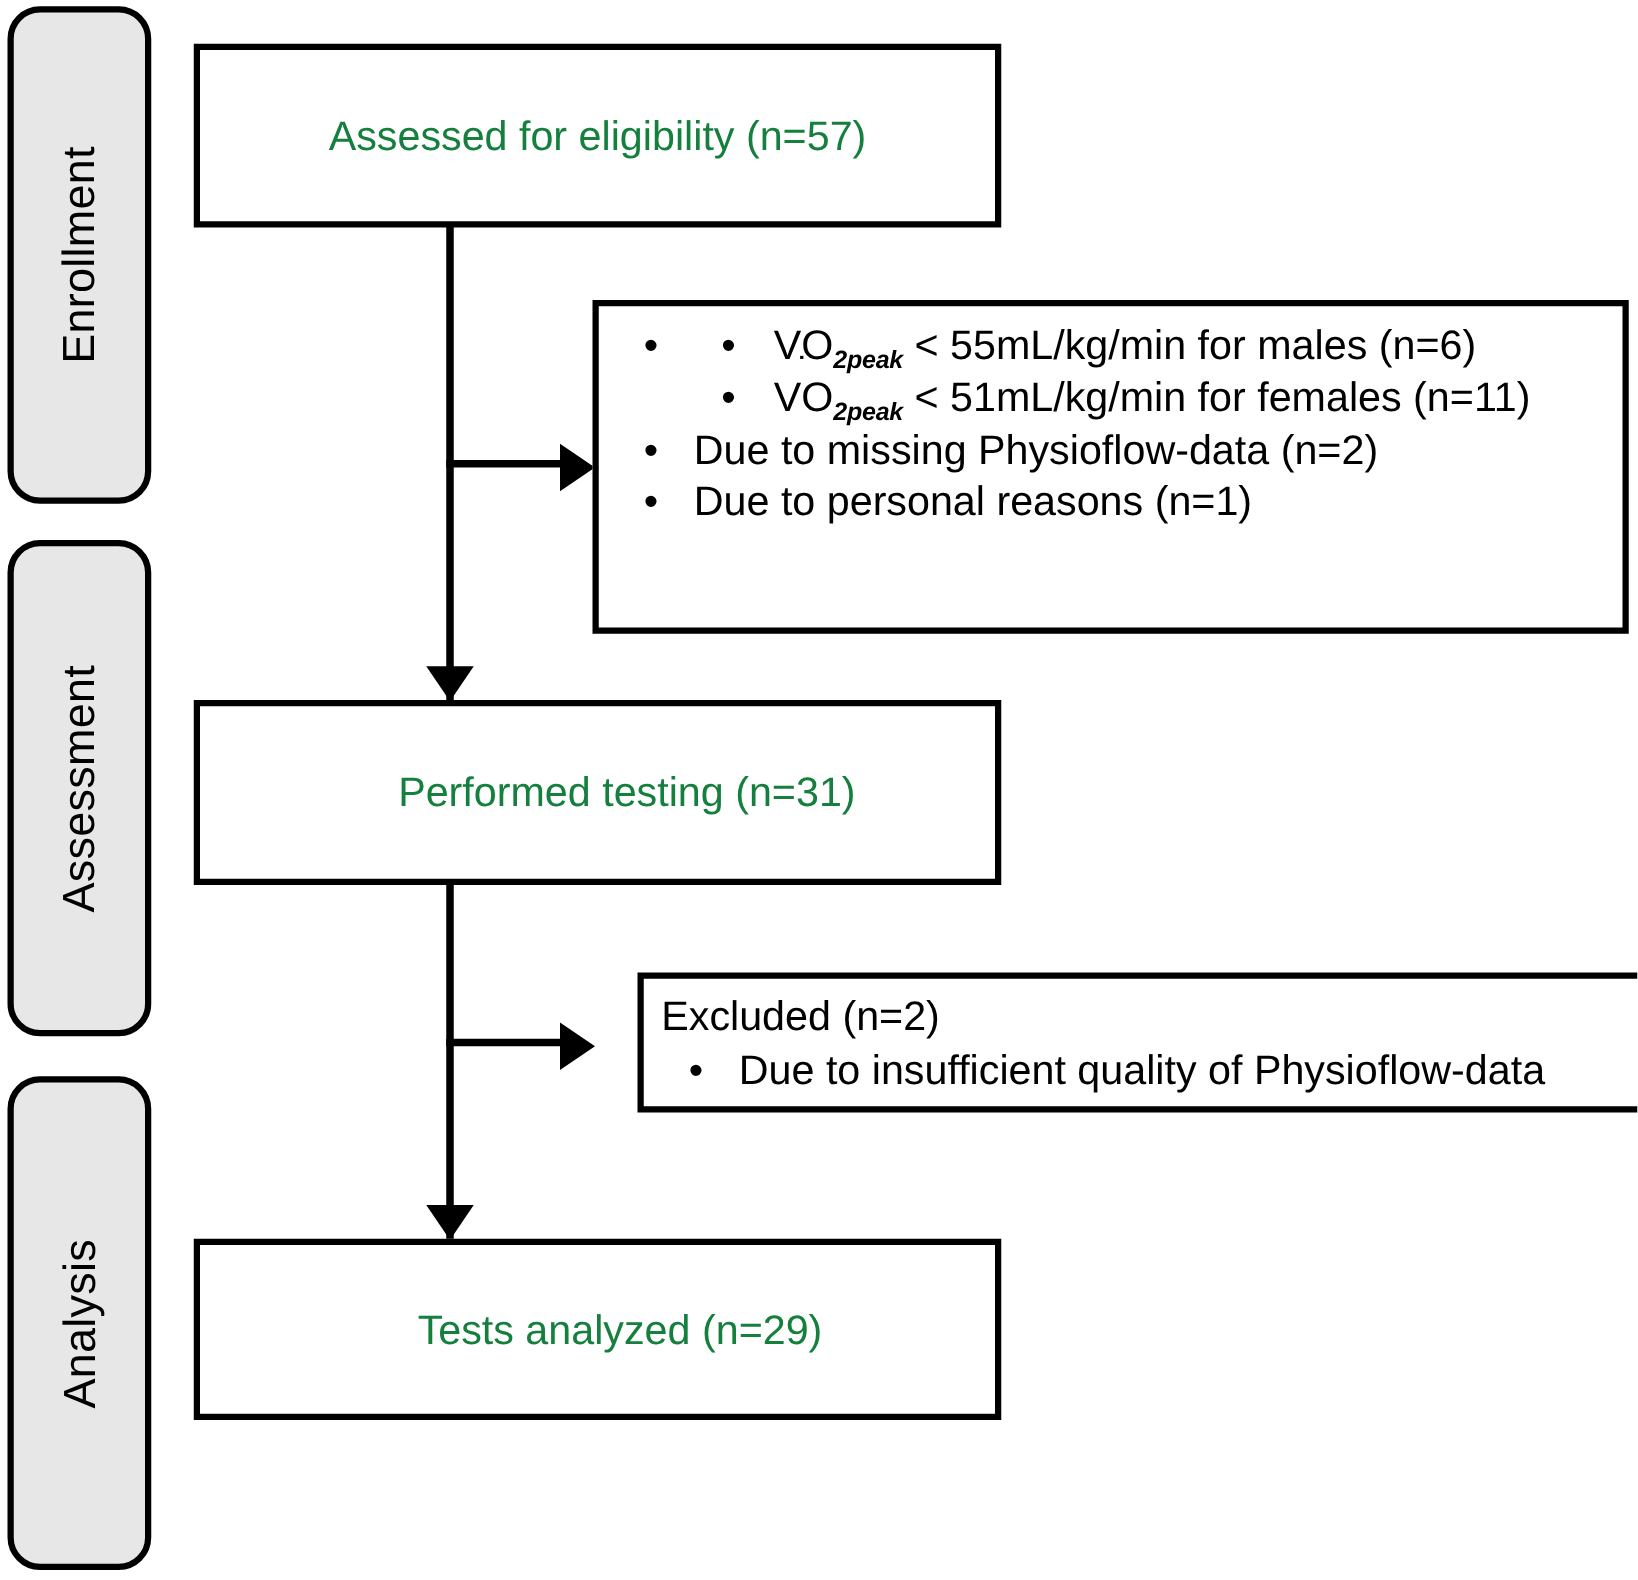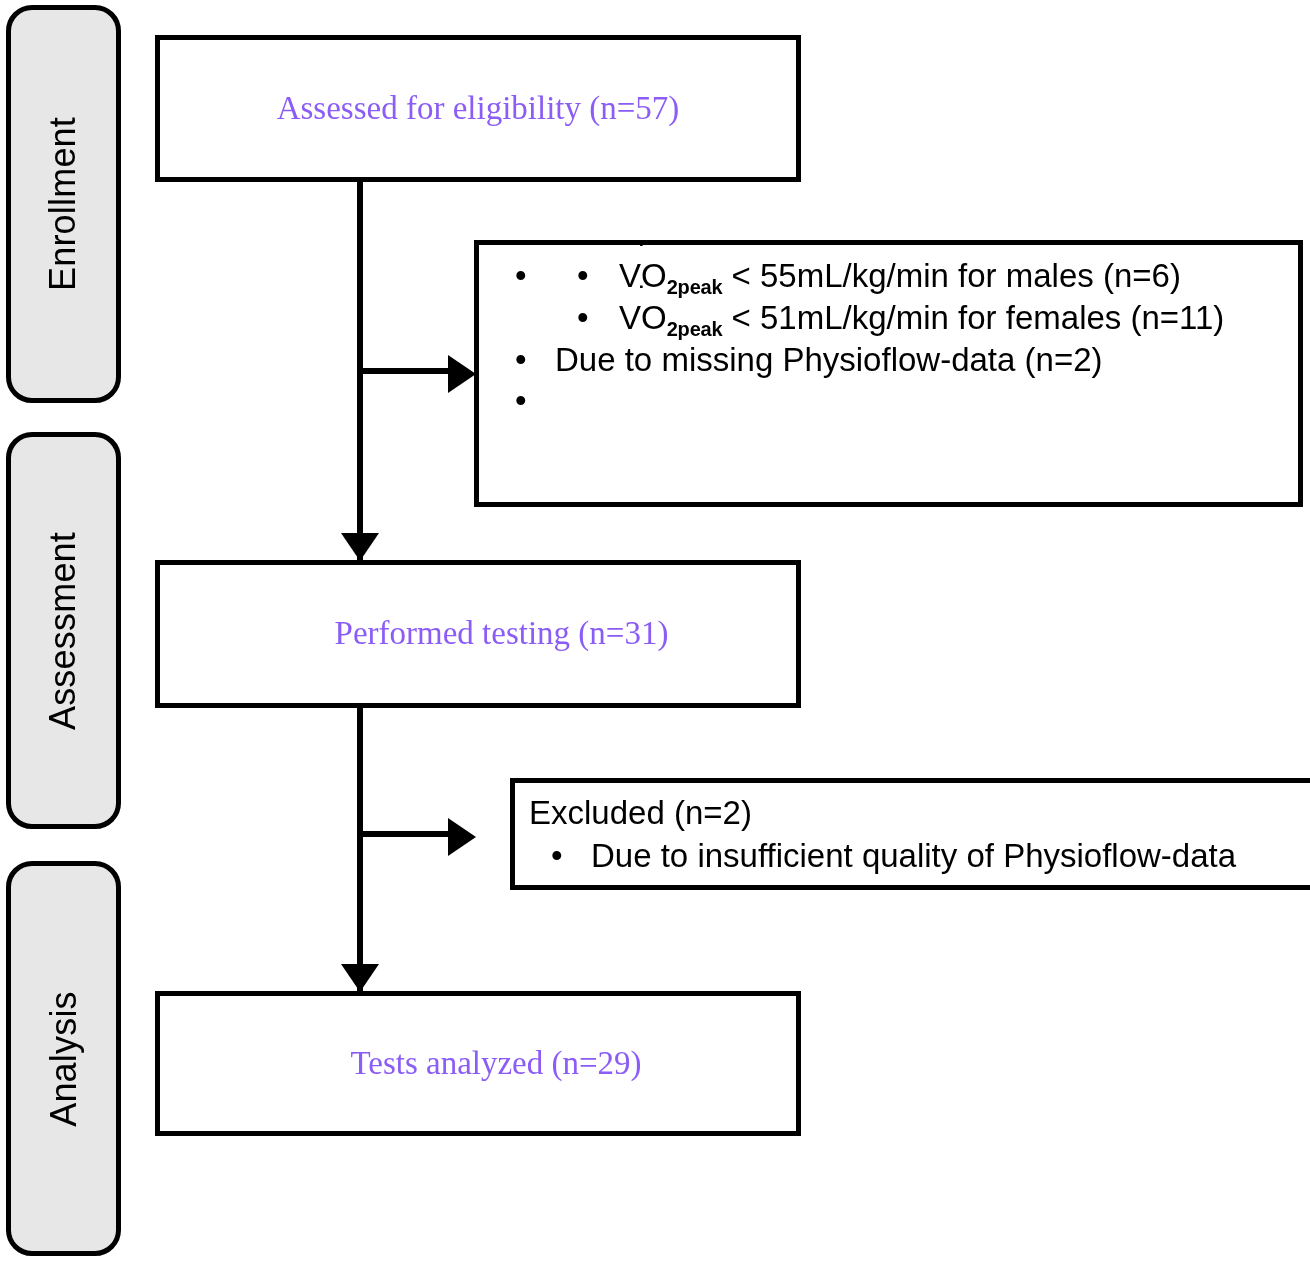--- a/index.html
+++ b/index.html
@@ -52,23 +52,22 @@
     border: 5px solid #000000;
     display: flex;
   }
   .flow-box.centered {
     align-items: center;
     justify-content: center;
   }
   .flow-box .box-text {
     font-size: 33px;
     line-height: 1.25;
-    color: #8b5cf6;
+    color: #15803d;
     text-align: right;
-    font-family: Liberation Serif, serif;
   }
 
   #box-assessed  { left: 155px; top: 35px;   width: 646px; height: 147px; }
   #box-performed { left: 155px; top: 560px;  width: 646px; height: 148px; padding-left: 47px; }
   #box-analyzed  { left: 155px; top: 991px;  width: 646px; height: 145px; padding-left: 36px; }
 
   
   .excl-box {
     position: absolute;
     background: #ffffff;
@@ -138,20 +137,21 @@
     font-size: 30px;
     line-height: 1;
   }
   sub.peak {
     font-size: 20px;
     font-weight: bold;
     vertical-align: baseline;
     position: relative;
     top: 7px;
     letter-spacing: -0.2px;
+    font-style: italic;
   }
 
   
   .v-line {
     position: absolute;
     background: #000000;
     width: 6px;
   }
   .h-line {
     position: absolute;
@@ -227,20 +227,21 @@
             <span class="vdot">VO</span><sub class="peak">2peak</sub><span> &lt; 51mL/kg/min for females (n=11)</span>
           </li>
         </ul>
       </li>
       <li>
         <span class="bullet-dot">•</span>
         <span>Due to missing Physioflow-data (n=2)</span>
       </li>
       <li>
         <span class="bullet-dot">•</span>
+        <span>Due to personal reasons (n=1)</span>
       </li>
     </ul>
   </div>
 
   <div class="flow-box centered" id="box-performed">
     <span class="box-text">Performed testing (n=31)</span>
   </div>
 
   <div class="v-line" id="vline-2"></div>
   <div class="arrow-down" id="arrow-2"></div>

